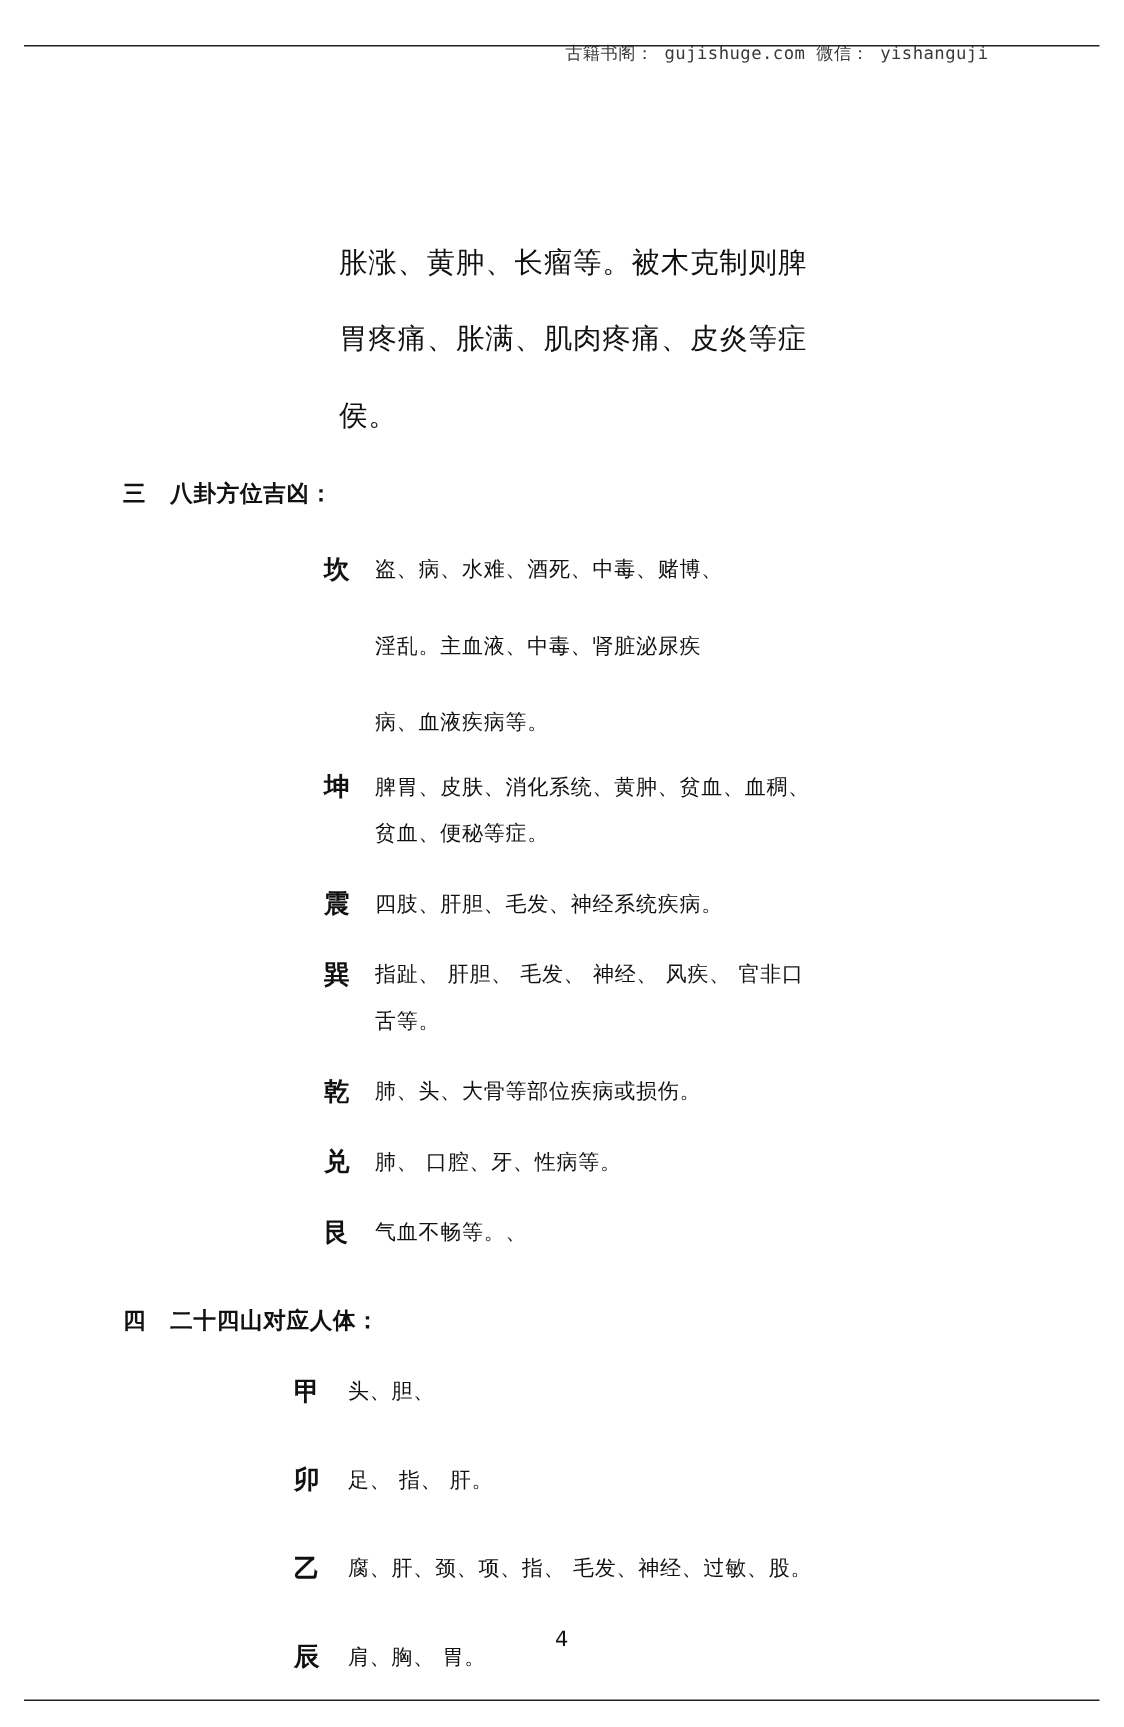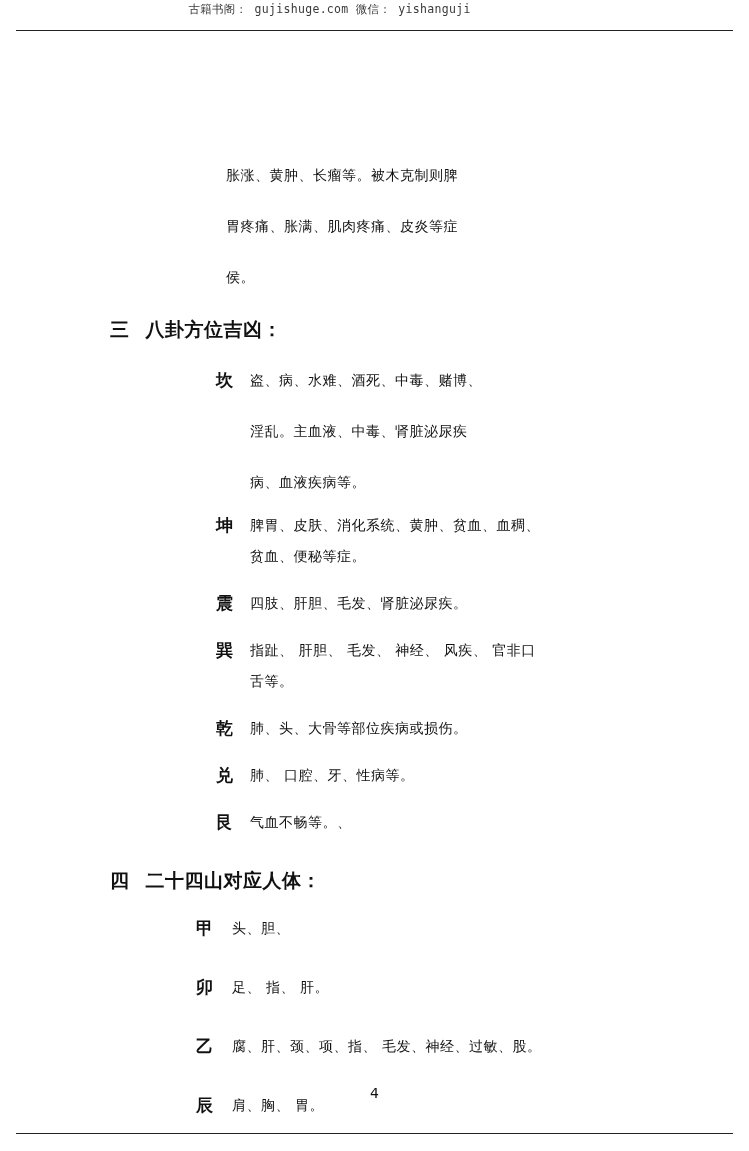--- a/index.html
+++ b/index.html
@@ -16,24 +16,24 @@
     overflow: hidden;
   }
   .page {
     position: relative;
     width: 749px;
     height: 1151px;
     box-sizing: border-box;
   }
   .watermark {
     position: absolute;
-    top: 2px;
+    top: 28px;
     left: 0;
     width: 659px;
-    text-align: center;
+    text-align: right;
     font-size: 11.5px;
     font-family: "DejaVu Sans Mono", "Liberation Mono", monospace;
     color: #3a3a3a;
     letter-spacing: 0.3px;
     white-space: nowrap;
   }
   .rule {
     position: absolute;
     left: 16px;
     width: 717px;
@@ -47,32 +47,32 @@
     position: absolute;
     top: 150px;
     left: 0;
     width: 749px;
   }
 
   
   .body-line {
     margin: 0 0 0 0;
     padding: 0;
-    font-size: 14px;
+    font-size: 19px;
     line-height: 51px;
     letter-spacing: 0.5px;
     padding-left: 226px;
     white-space: nowrap;
   }
 
   .section-head {
-    font-size: 19px;
+    font-size: 15px;
     font-weight: bold;
     line-height: 52px;
-    padding-left: 110px;
+    padding-left: 82px;
     letter-spacing: 0.5px;
     white-space: nowrap;
   }
   .section-head .num {
     margin-right: 16px;
   }
 
   
   .entry {
     display: flex;
@@ -160,21 +160,21 @@
       <div class="label">坤</div>
       <div class="text">
         <div>脾胃、皮肤、消化系统、黄肿、贫血、血稠、</div>
         <div>贫血、便秘等症。</div>
       </div>
     </div>
 
     <div class="entry spaced2">
       <div class="label">震</div>
       <div class="text">
-        <div>四肢、肝胆、毛发、肾脏泌尿疾。</div>
+        <div>四肢、肝胆、毛发、神经系统疾病。</div>
       </div>
     </div>
 
     <div class="entry spaced2">
       <div class="label">巽</div>
       <div class="text">
         <div>指趾、 肝胆、 毛发、 神经、 风疾、 官非口</div>
         <div>舌等。</div>
       </div>
     </div>

